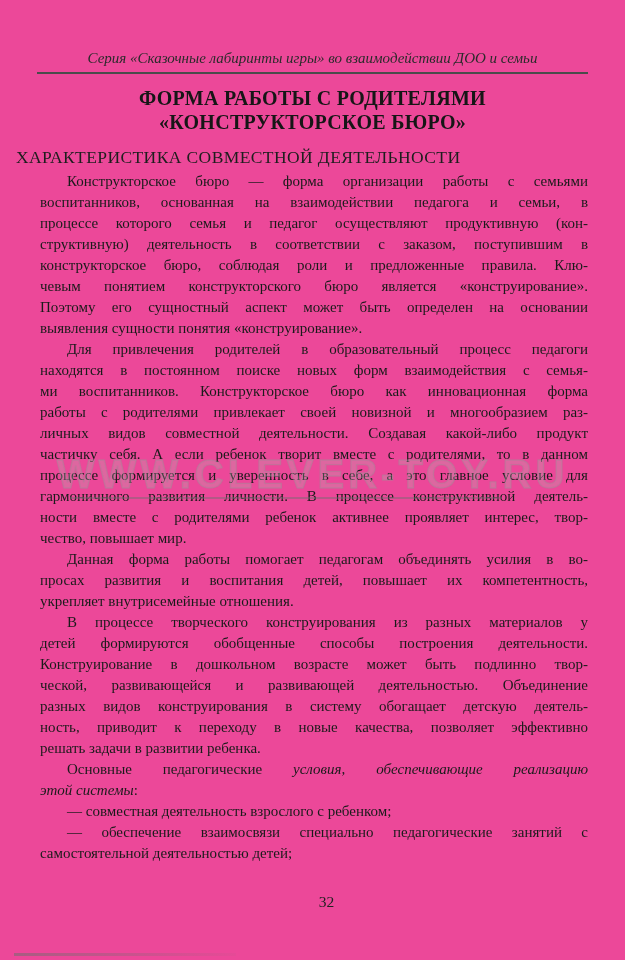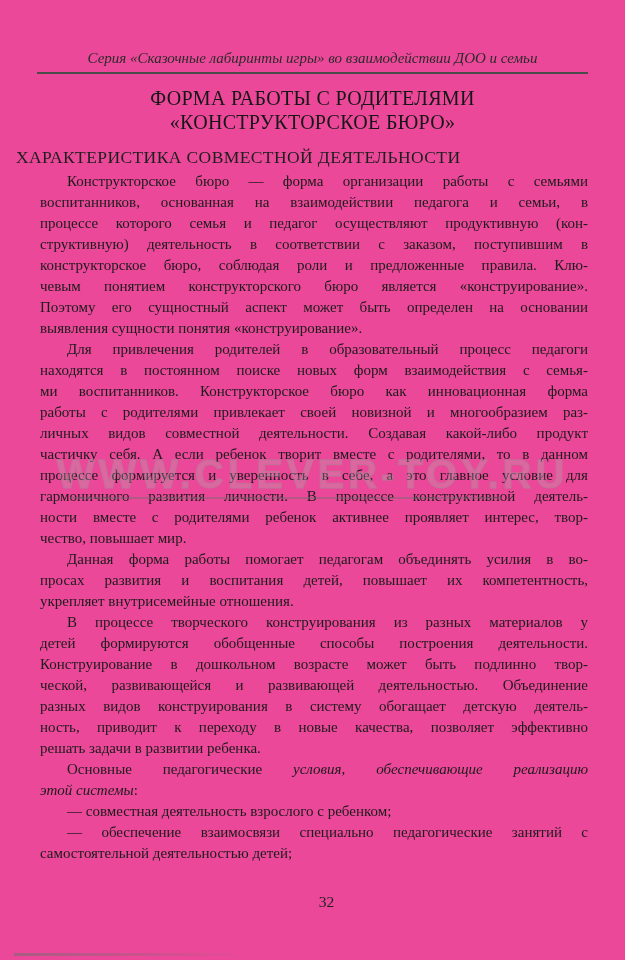--- a/index.html
+++ b/index.html
@@ -23,21 +23,21 @@
   }
   .header-rule {
     position: absolute;
     top: 72px; left: 37px; width: 551px;
     border-top: 2px solid #4b4b4b;
   }
   .doc-title {
     position: absolute;
     top: 86px; left: 0; width: 100%;
     text-align: center;
-    font-weight: normal;
+    font-weight: bold;
     font-size: 20px;
     line-height: 24px;
     letter-spacing: 0.3px;
     color: #161616;
   }
   .section-heading {
     position: absolute;
     top: 147px; left: 0; width: 100%;
     text-align: left;
     font-size: 17.5px;

